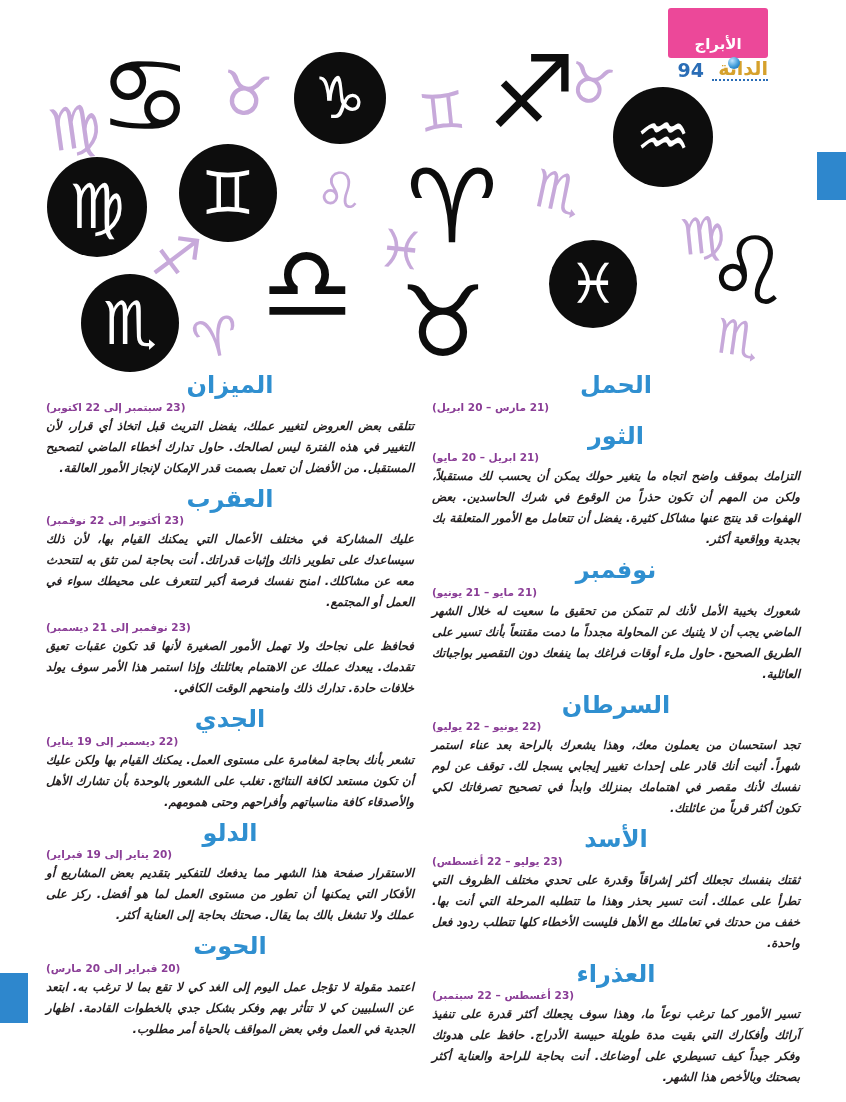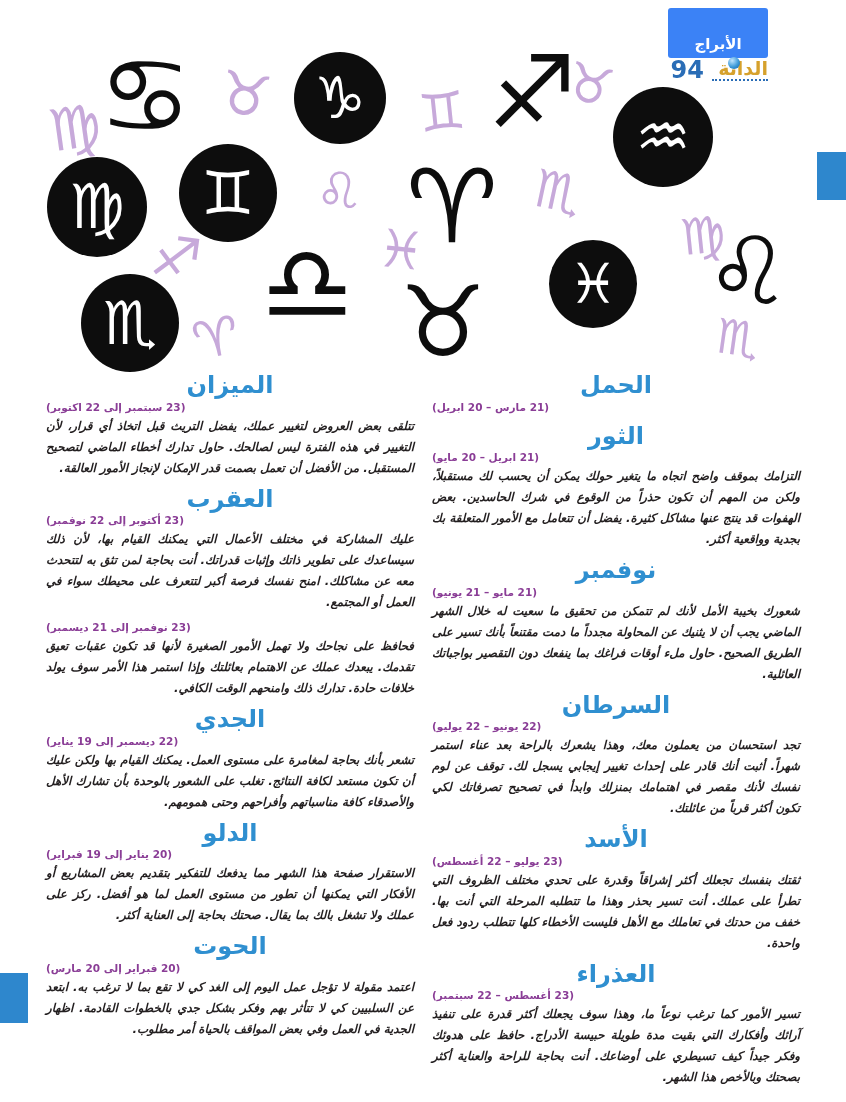--- a/index.html
+++ b/index.html
@@ -3,35 +3,35 @@
 <meta charset="utf-8">
 <style>
   html,body{margin:0;padding:0;}
   body{
     width:846px;height:1102px;position:relative;background:#ffffff;
     font-family:"DejaVu Sans", sans-serif;overflow:hidden;
   }
   
   .header-badge{
     position:absolute;top:8px;right:78px;width:100px;height:50px;
-    background:#3b82f6;border-radius:3px;display:flex;align-items:flex-end;justify-content:center;
+    background:#ec4899;border-radius:3px;display:flex;align-items:flex-end;justify-content:center;
   }
   .header-badge span{color:#fff;font-size:15px;font-weight:bold;padding-bottom:5px;}
   .logo-row{
     position:absolute;top:57px;right:78px;width:130px;height:26px;
     display:flex;align-items:center;justify-content:flex-start;gap:8px;direction:rtl;
   }
   .logo-wrap{position:relative;line-height:1;}
   .logo-text{color:#d6a12c;font-size:19px;font-weight:bold;letter-spacing:-1px;}
   .logo-sphere{
     position:absolute;top:-2px;left:16px;width:12px;height:12px;border-radius:50%;
     background:radial-gradient(circle at 35% 30%, #bfe4ff 0%, #3d9ad8 55%, #0f5fa8 100%);
   }
   .logo-sub{border-bottom:2px dotted #2a6db6;width:56px;margin:1px auto 0;}
-  .page-number{color:#2a6db6;font-size:24px;font-weight:bold;}
+  .page-number{color:#2a6db6;font-size:19px;font-weight:bold;}
   
   .side-marker{position:absolute;background:#2e87cd;}
   .marker-right{right:0;top:152px;width:29px;height:48px;}
   .marker-left{left:0;top:973px;width:28px;height:50px;}
   
   .collage{position:absolute;top:0;left:0;width:846px;height:372px;}
   .zicon{position:absolute;transform:translate(-50%,-50%);line-height:1;user-select:none;}
   .zicon.black{color:#0d0d0d;}
   .zicon.circled{
     background:#0d0d0d;color:#ffffff;border-radius:50%;

